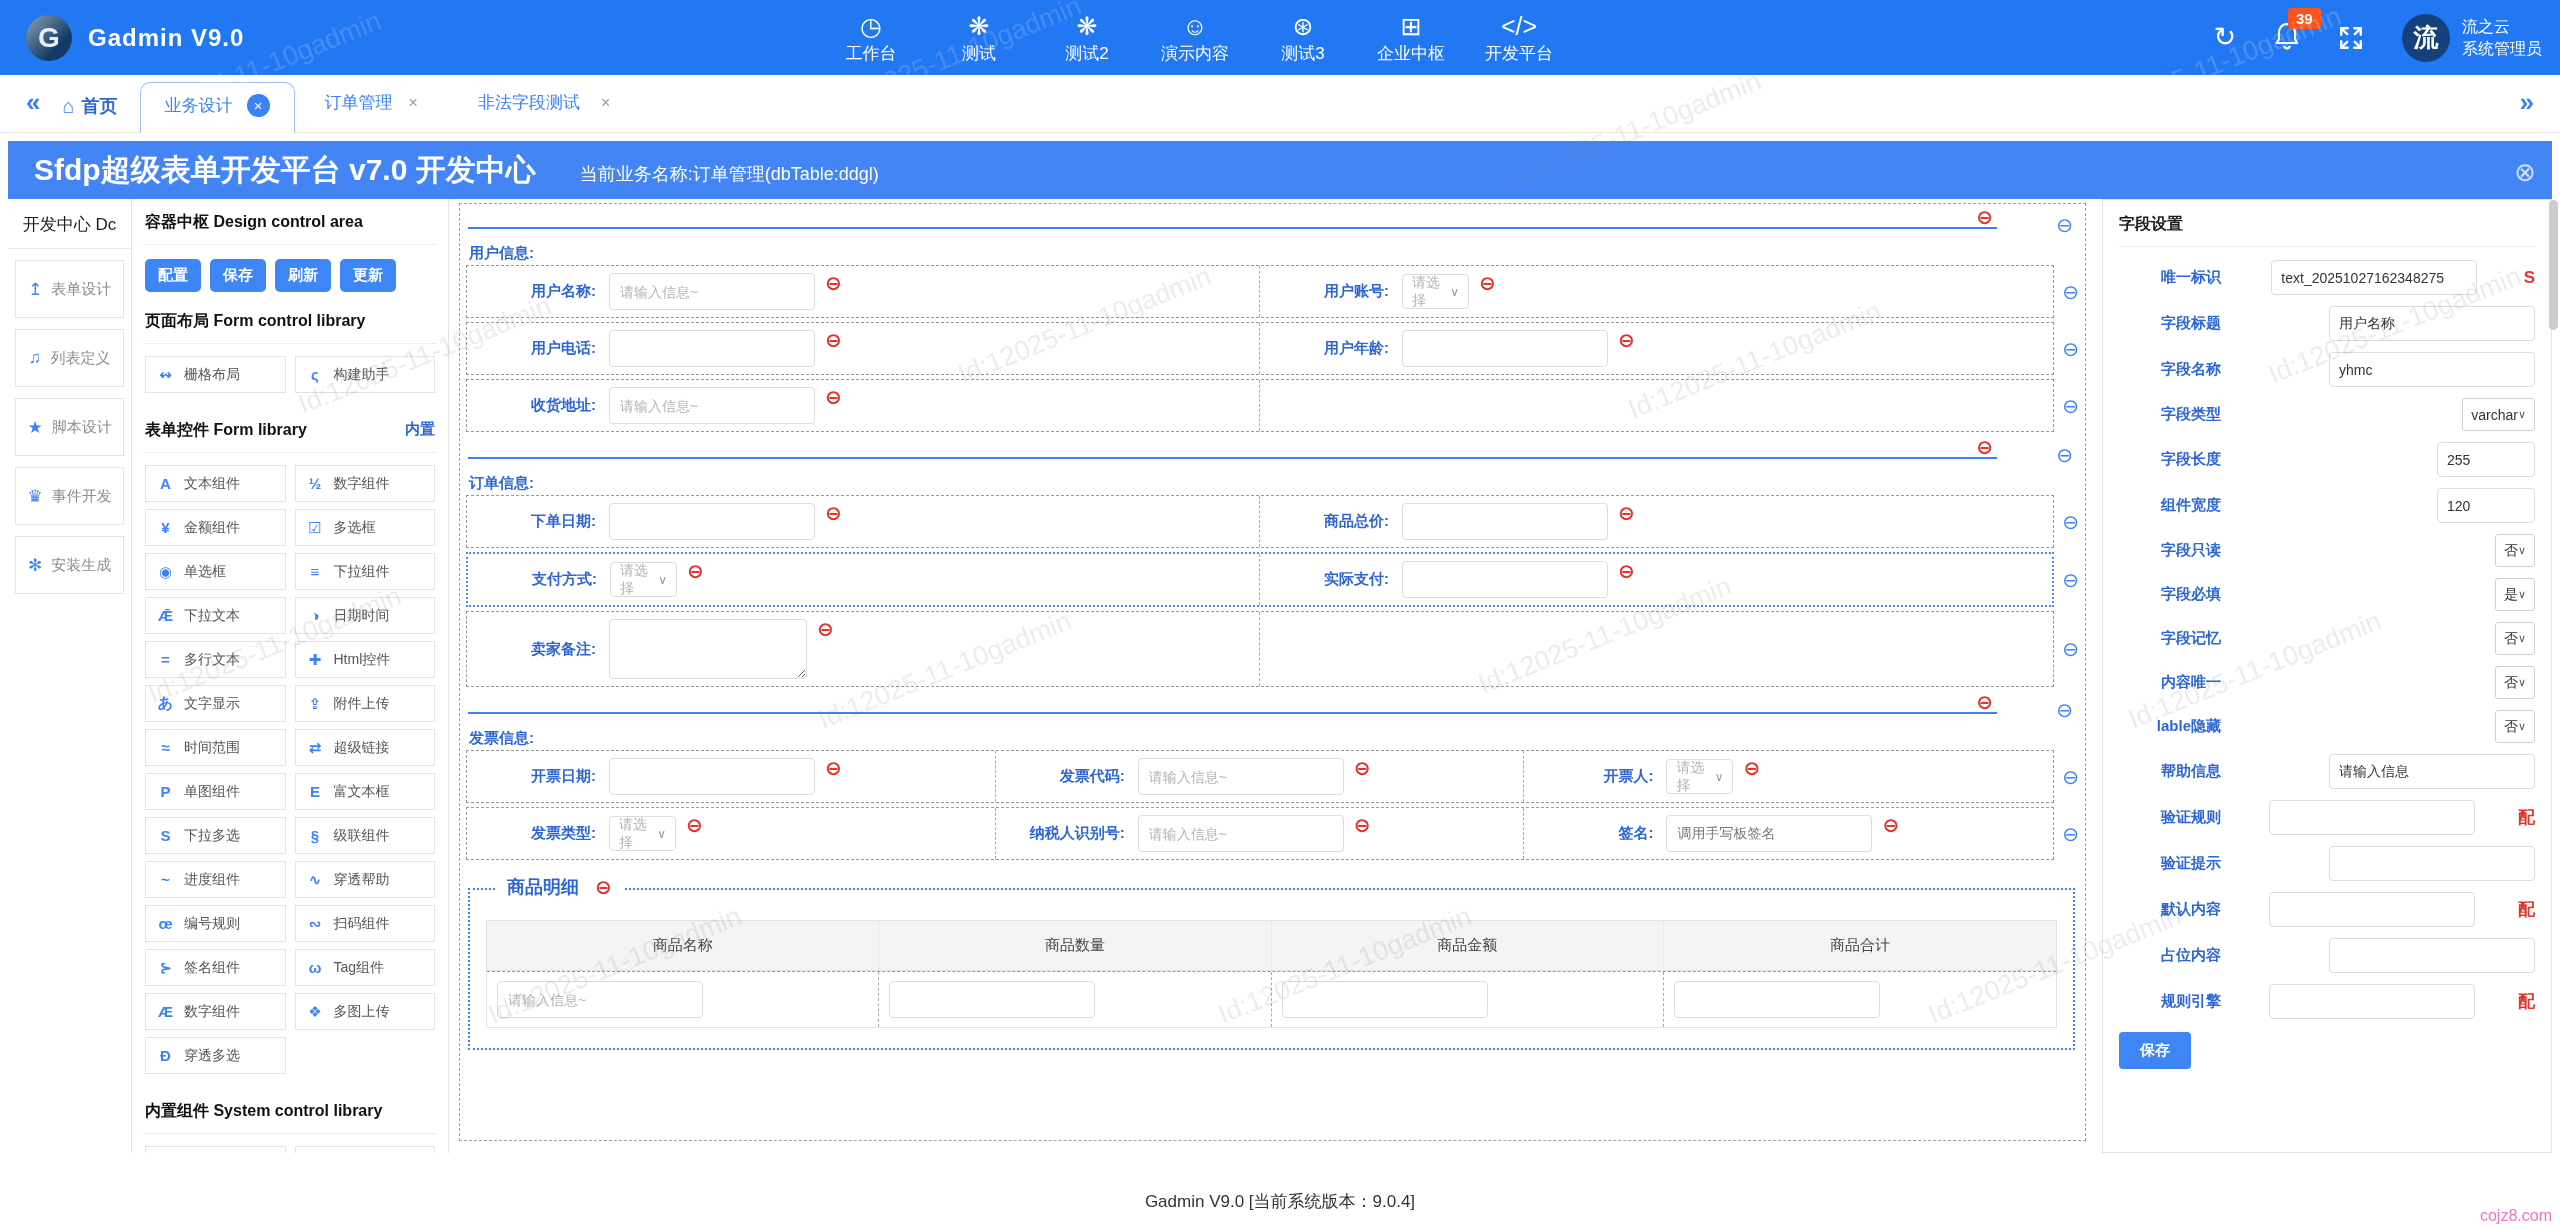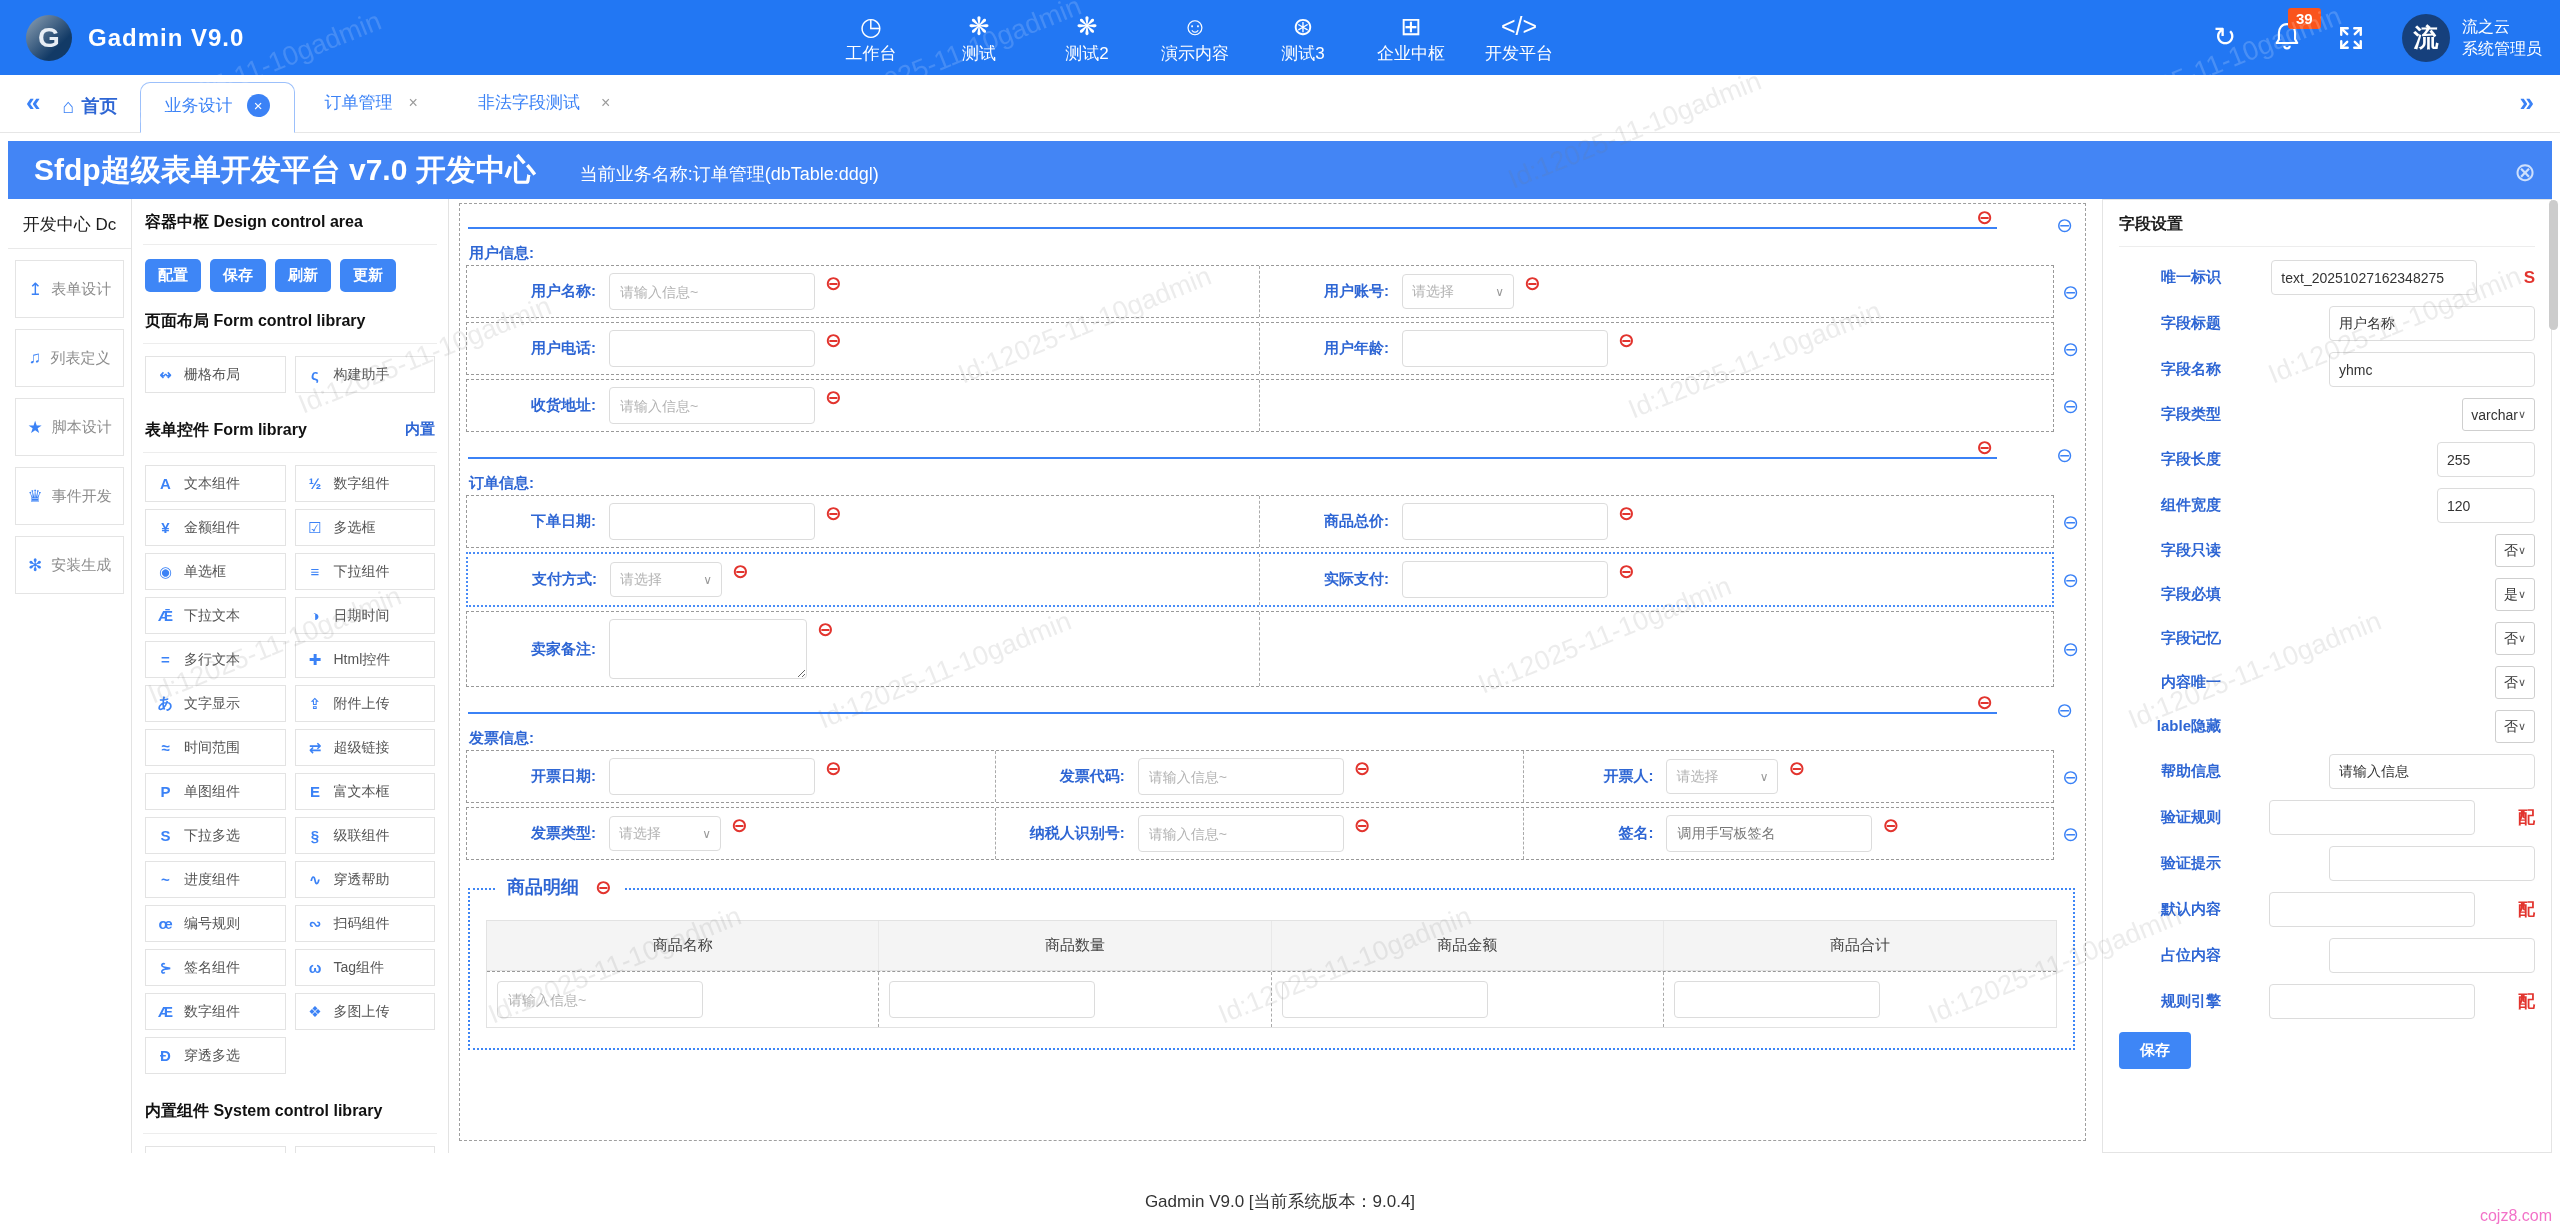--- a/index.html
+++ b/index.html
@@ -111,21 +111,21 @@
   .c-cells.selected { border:2px dotted #4a8cf7; }
   .cols2 { grid-template-columns:1fr 1fr; }
   .cols3 { grid-template-columns:1fr 1fr 1fr; }
   .cell { display:flex; align-items:center; padding:7px 10px; }
   .cell.divider { border-right:1px dashed #aaa; }
   .flabel { width:132px; text-align:right; color:#2e66d4; font-weight:bold; font-size:15px;
     padding-right:13px; flex-shrink:0; }
   .finput { width:206px; height:37px; border:1px solid #dcdcdc; border-radius:4px; padding:0 10px;
     font-size:14px; color:#444; background:#fff; }
   .finput::placeholder { color:#b3b3b3; }
-  .fselect { width:112px; height:35px; border:1px solid #dcdcdc; border-radius:4px;
+  .fselect { width:67px; height:35px; border:1px solid #dcdcdc; border-radius:4px;
     display:inline-flex; align-items:center; justify-content:space-between; padding:0 9px;
     color:#b3b3b3; font-size:14px; background:#fff; cursor:pointer; }
   .fselect .arr { color:#999; font-size:12px; }
   .cell .red-del { margin-left:10px; align-self:flex-start; margin-top:0; }
   .ftextarea { width:198px; height:60px; border:1px solid #dcdcdc; border-radius:4px;
     font-size:14px; padding:6px 8px; resize:both; color:#444; font-family:inherit; }
 
   .detail-box { border:2px dotted #3e86f6; margin:28px 4px 0 2px; position:relative;
     padding:30px 16px 20px; }
   .detail-title { position:absolute; top:-15px; left:26px; background:#fff; padding:0 11px;

